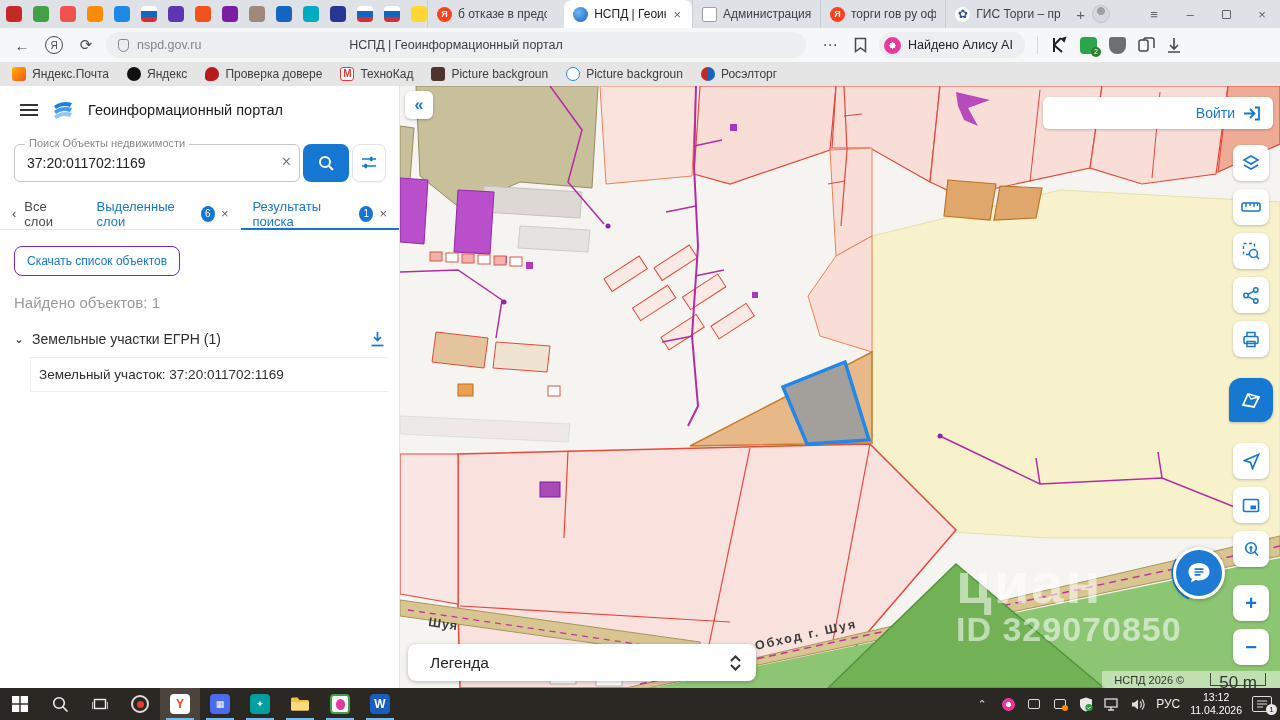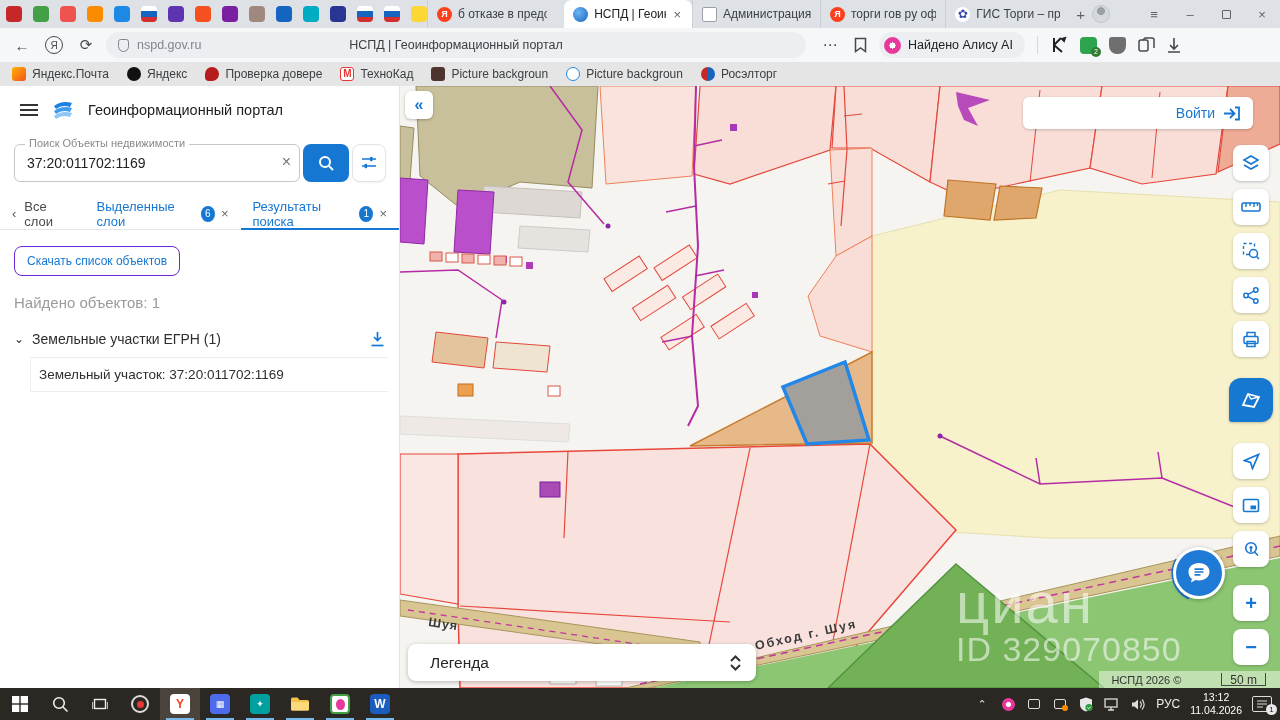--- a/index.html
+++ b/index.html
@@ -79,41 +79,41 @@
   .gtitle { font-size:14px; color:#2e2e2e; }
   .gdl { margin-left:auto; }
   .ritem { margin:10px 0 0 30px; border-top:1px solid #ececec; border-bottom:1px solid #ececec; border-left:1px solid #f0f0f0; padding:9px 8px 9px 8px; font-size:13.5px; color:#2e2e2e; width:358px; }
 
   
   .map { flex:1 1 auto; position:relative; overflow:hidden; background:#f6f4f1; }
   .map svg.base { position:absolute; left:0; top:0; }
   .collapse { position:absolute; left:5px; top:5px; width:28px; height:28px; background:#fff; border-radius:6px;
               box-shadow:0 1px 3px rgba(0,0,0,.25); display:flex; align-items:center; justify-content:center;
               color:#1677d2; font-size:16px; font-weight:bold; }
-  .loginbar { position:absolute; right:27px; top:11px; width:230px; height:32px; background:#fff; border-radius:6px;
+  .loginbar { position:absolute; right:7px; top:11px; width:230px; height:32px; background:#fff; border-radius:6px;
               box-shadow:0 1px 3px rgba(0,0,0,.2); display:flex; align-items:center; justify-content:flex-end; padding:0 12px; gap:8px; }
   .loginbar span { color:#1677d2; font-size:14px; }
   .toolcol { position:absolute; right:11px; top:59px; width:36px; display:flex; flex-direction:column; gap:8px; align-items:center; }
   .tool { width:36px; height:36px; background:#fff; border-radius:8px; box-shadow:0 1px 3px rgba(0,0,0,.22);
           display:flex; align-items:center; justify-content:center; flex:0 0 36px; }
   .tool.big { width:44px; height:44px; flex:0 0 44px; background:#1778d2; border-radius:12px 12px 12px 3px; margin:3px 0 3px 0; }
   .tool.txt { color:#1677d2; font-size:20px; font-weight:bold; }
   .gap1 { height:2px; flex:0 0 2px; }
   .chatbub { position:absolute; right:55px; top:461px; width:52px; height:52px; border-radius:50%; background:#1e7ad4;
              border:3px solid #fff; box-shadow:0 1px 4px rgba(0,0,0,.3); display:flex; align-items:center; justify-content:center; }
   .chatarc { position:absolute; right:50px; top:456px; width:62px; height:62px; pointer-events:none; }
   .legend { position:absolute; left:8px; top:558px; width:348px; height:37px; background:#fff; border-radius:8px;
             box-shadow:0 1px 4px rgba(0,0,0,.25); display:flex; align-items:center; padding:0 14px 0 22px; }
   .legend .ltxt { font-size:15.5px; color:#262626; }
   .legend .lchev { margin-left:auto; }
   .attrib { position:absolute; right:0; bottom:0; height:17px; background:rgba(255,255,255,.45); display:flex;
             align-items:center; gap:26px; padding:0 14px 0 12px; }
   .attrib .a1 { font-size:11px; color:#333; }
-  .scale { font-size:12px; color:#333; border-bottom:1.5px solid #444; border-left:1.5px solid #444; border-right:1.5px solid #444; padding:0 8px 7px 8px; height:13px;margin-left:14px; }
-  .wmark { position:absolute; left:556px; top:468px; color:rgba(255,255,255,.55); font-weight:normal; line-height:1.0; pointer-events:none;margin-top:20px; }
+  .scale { font-size:17px; color:#333; border-bottom:1.5px solid #444; border-left:1.5px solid #444; border-right:1.5px solid #444; padding:0 8px 7px 8px; height:13px; }
+  .wmark { position:absolute; left:556px; top:468px; color:rgba(255,255,255,.55); font-weight:bold; line-height:1.0; pointer-events:none; }
   .wmark .w1 { font-size:58px; letter-spacing:2px; }
   .wmark .w2 { font-size:34px; letter-spacing:1px; }
 
   
   .taskbar { height:32px; background:#2b2723; flex:0 0 32px; display:flex; align-items:stretch; color:#fff; }
   .tkbtn { width:40px; display:flex; align-items:center; justify-content:center; position:relative; }
   .tkbtn.run::after { content:""; position:absolute; bottom:0; left:6px; right:6px; height:2px; background:#76b9ed; }
   .tkbtn.activeapp { background:#4a443d; }
   .tray { margin-left:auto; display:flex; align-items:center; gap:10px; padding-right:8px; }
   .trayico { width:16px; height:16px; display:flex; align-items:center; justify-content:center; }

